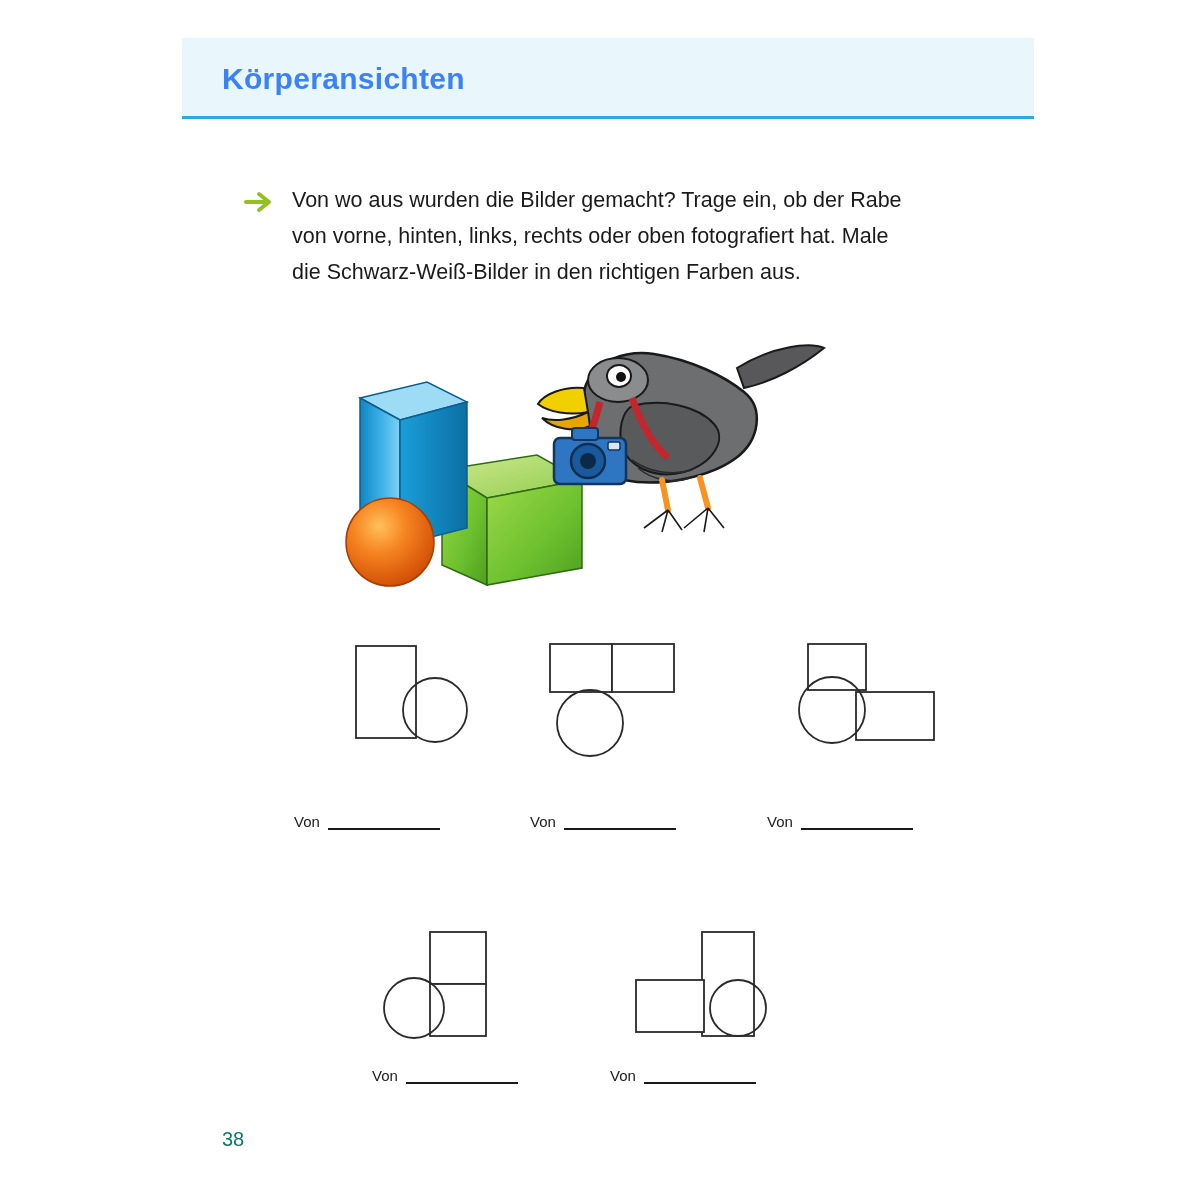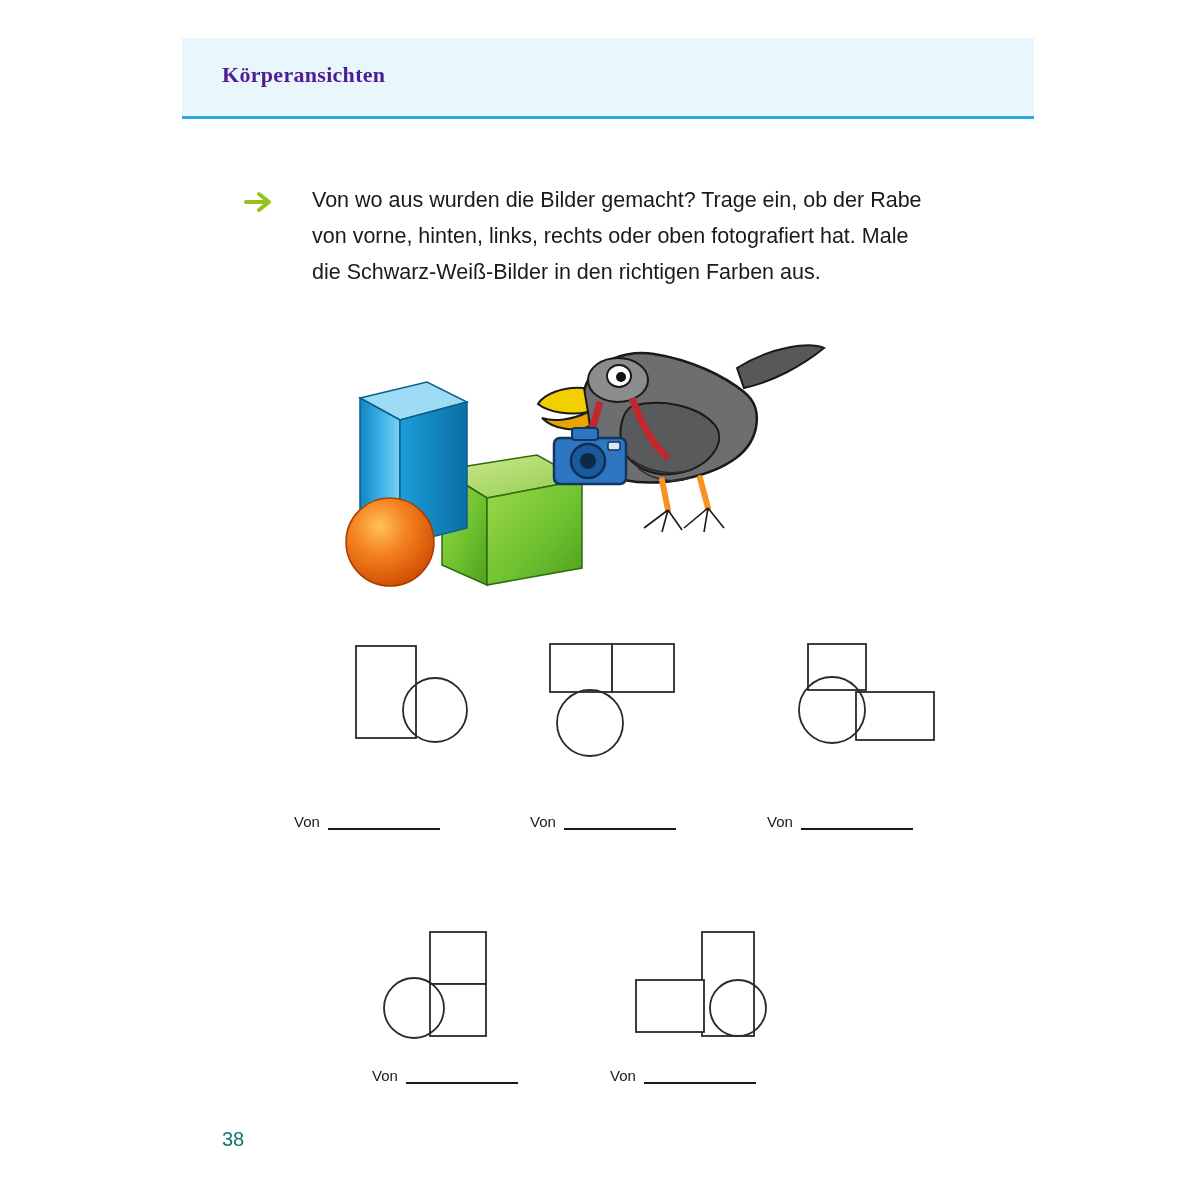--- a/index.html
+++ b/index.html
@@ -50,44 +50,42 @@
     left: 0px;
     top: 116px;
     width: 852px;
     height: 3px;
     background: #29abe2;
   }
   .header-title {
     position: absolute;
     left: 40px;
     top: 62px;
-    font-size: 22px;
+    font-size: 30px;
     font-weight: bold;
-    color: #4c1d95;
+    color: #3b82f6;
     letter-spacing: 0.3px;
-    font-family: Liberation Serif, serif;
   }
 
   
   .arrow-icon {
     position: absolute;
     left: 62px;
     top: 190px;
     width: 30px;
     height: 24px;
   }
   .instruction {
     position: absolute;
     left: 110px;
     top: 182px;
     width: 610px;
     font-size: 21.5px;
     line-height: 36px;
     color: #1a1a1a;
-    margin-left: 20px;
   }
 
   
   .illustration {
     position: absolute;
     left: 150px;
     top: 340px;
     width: 520px;
     height: 270px;
   }

